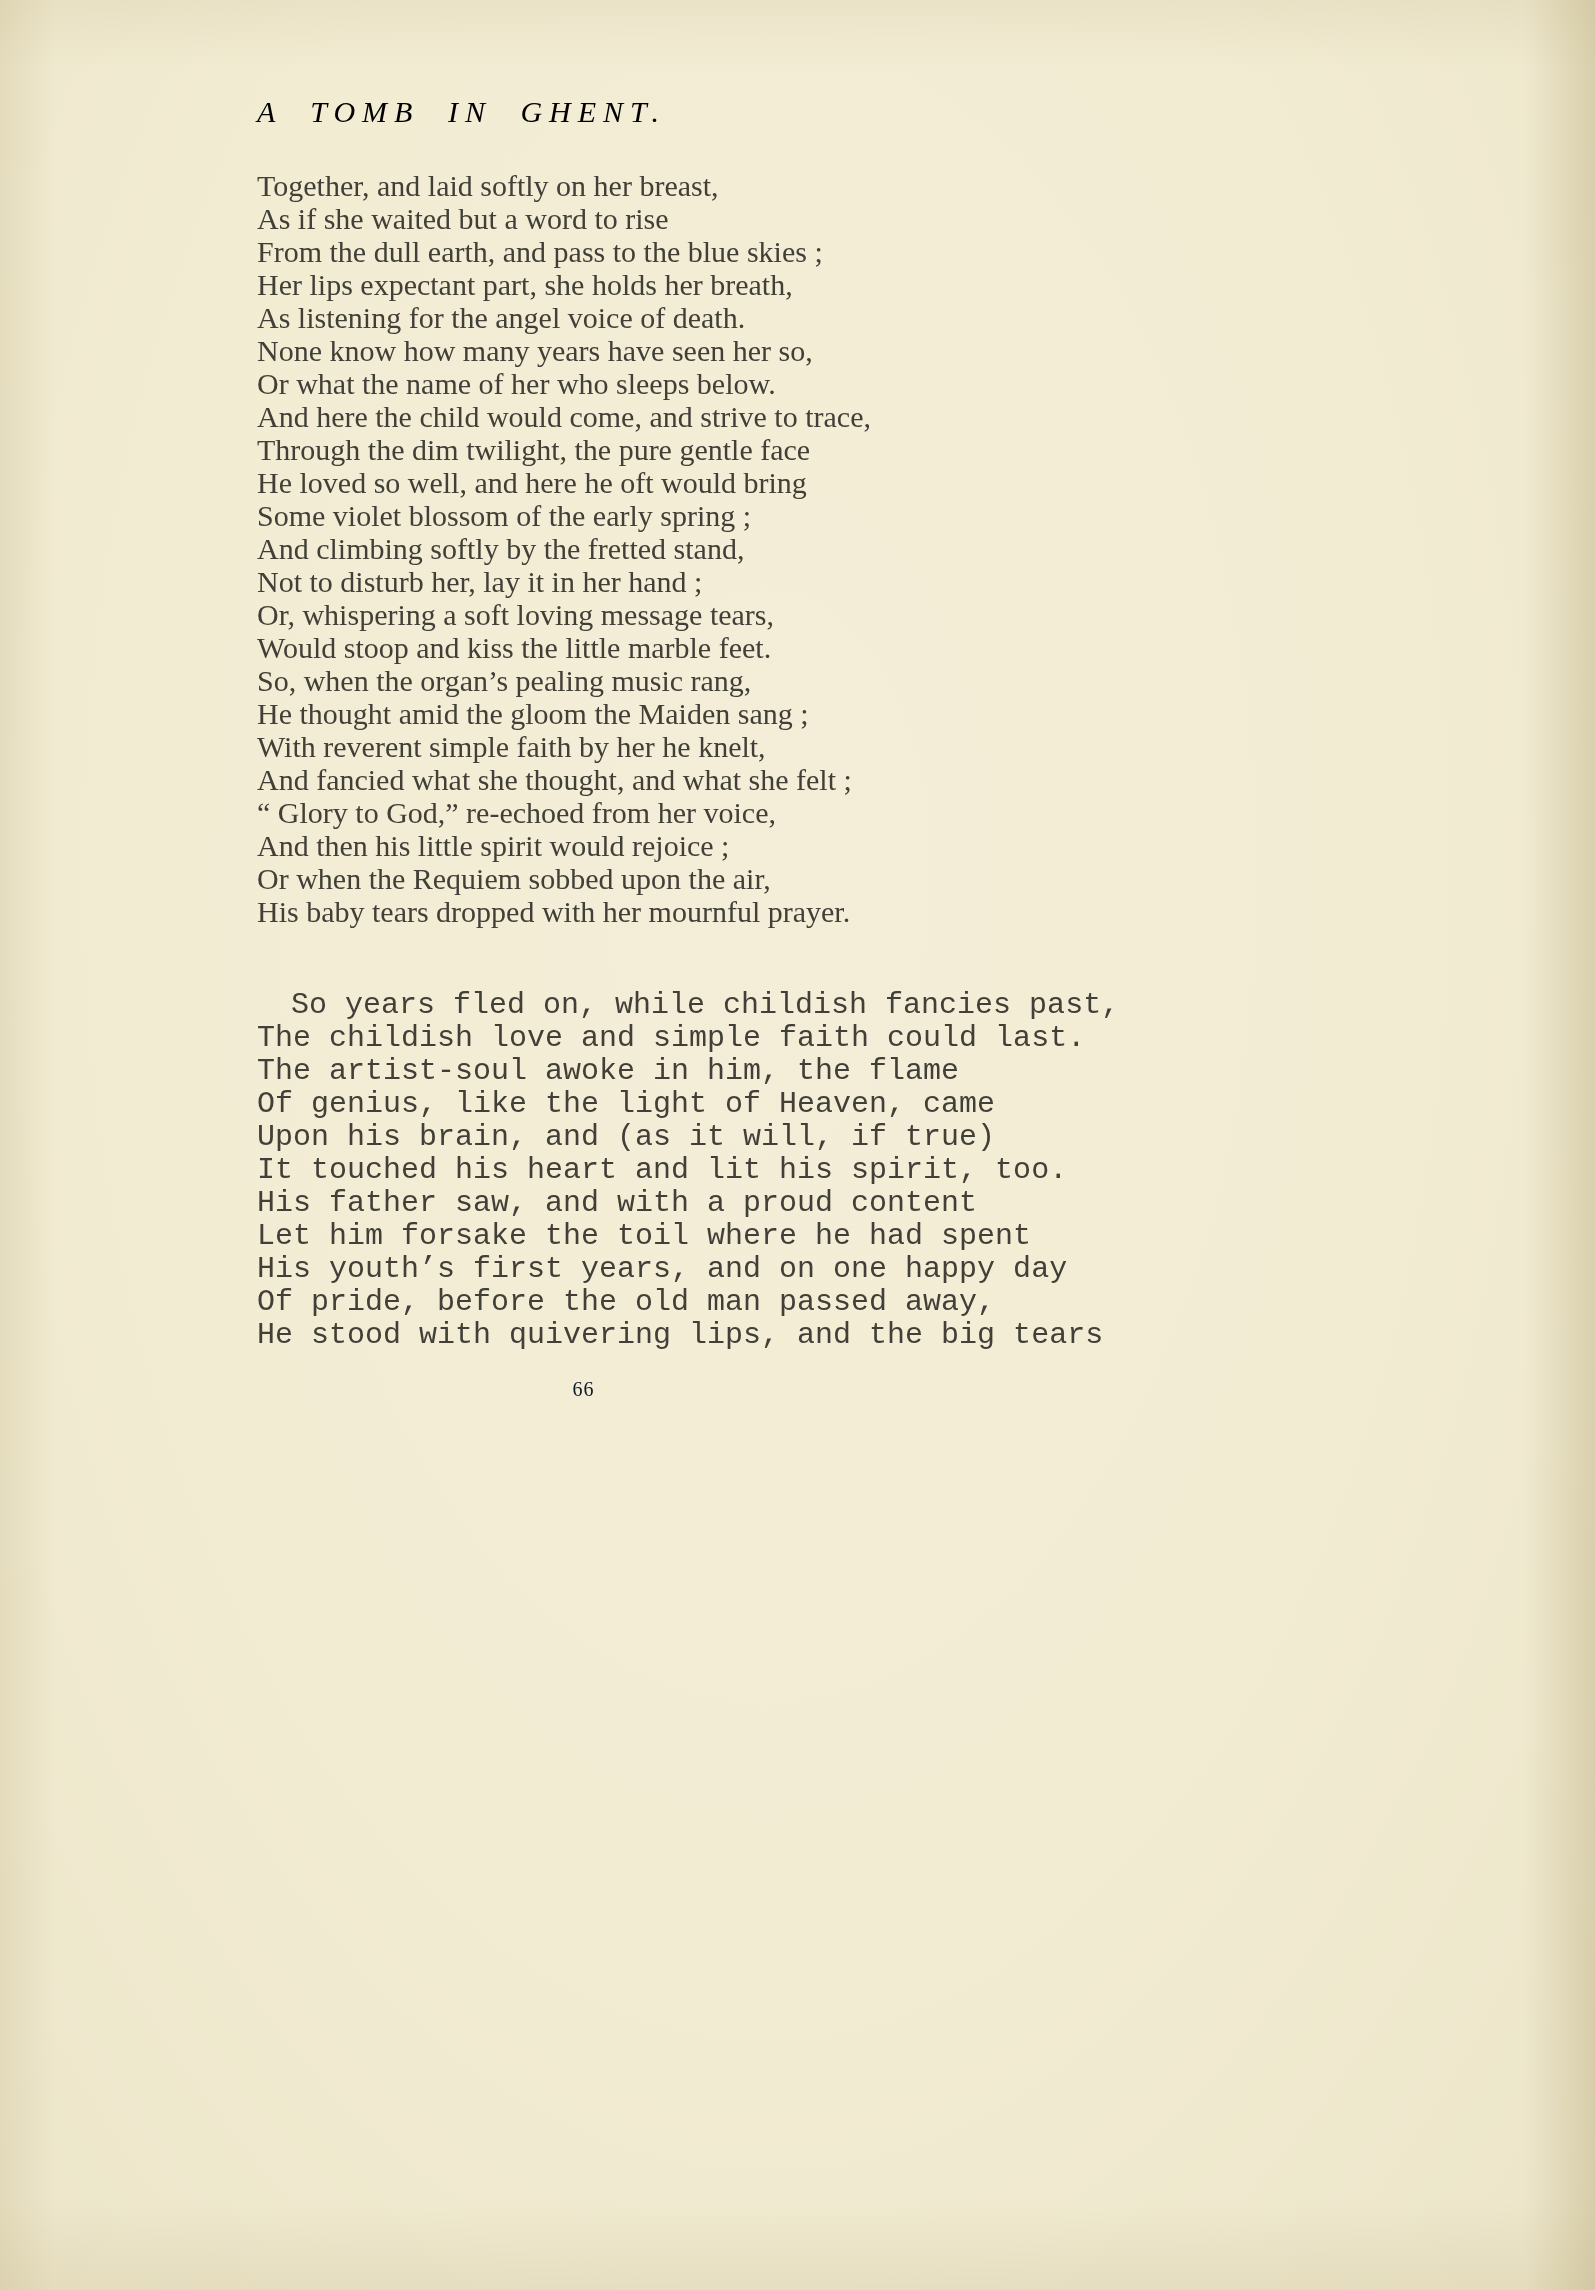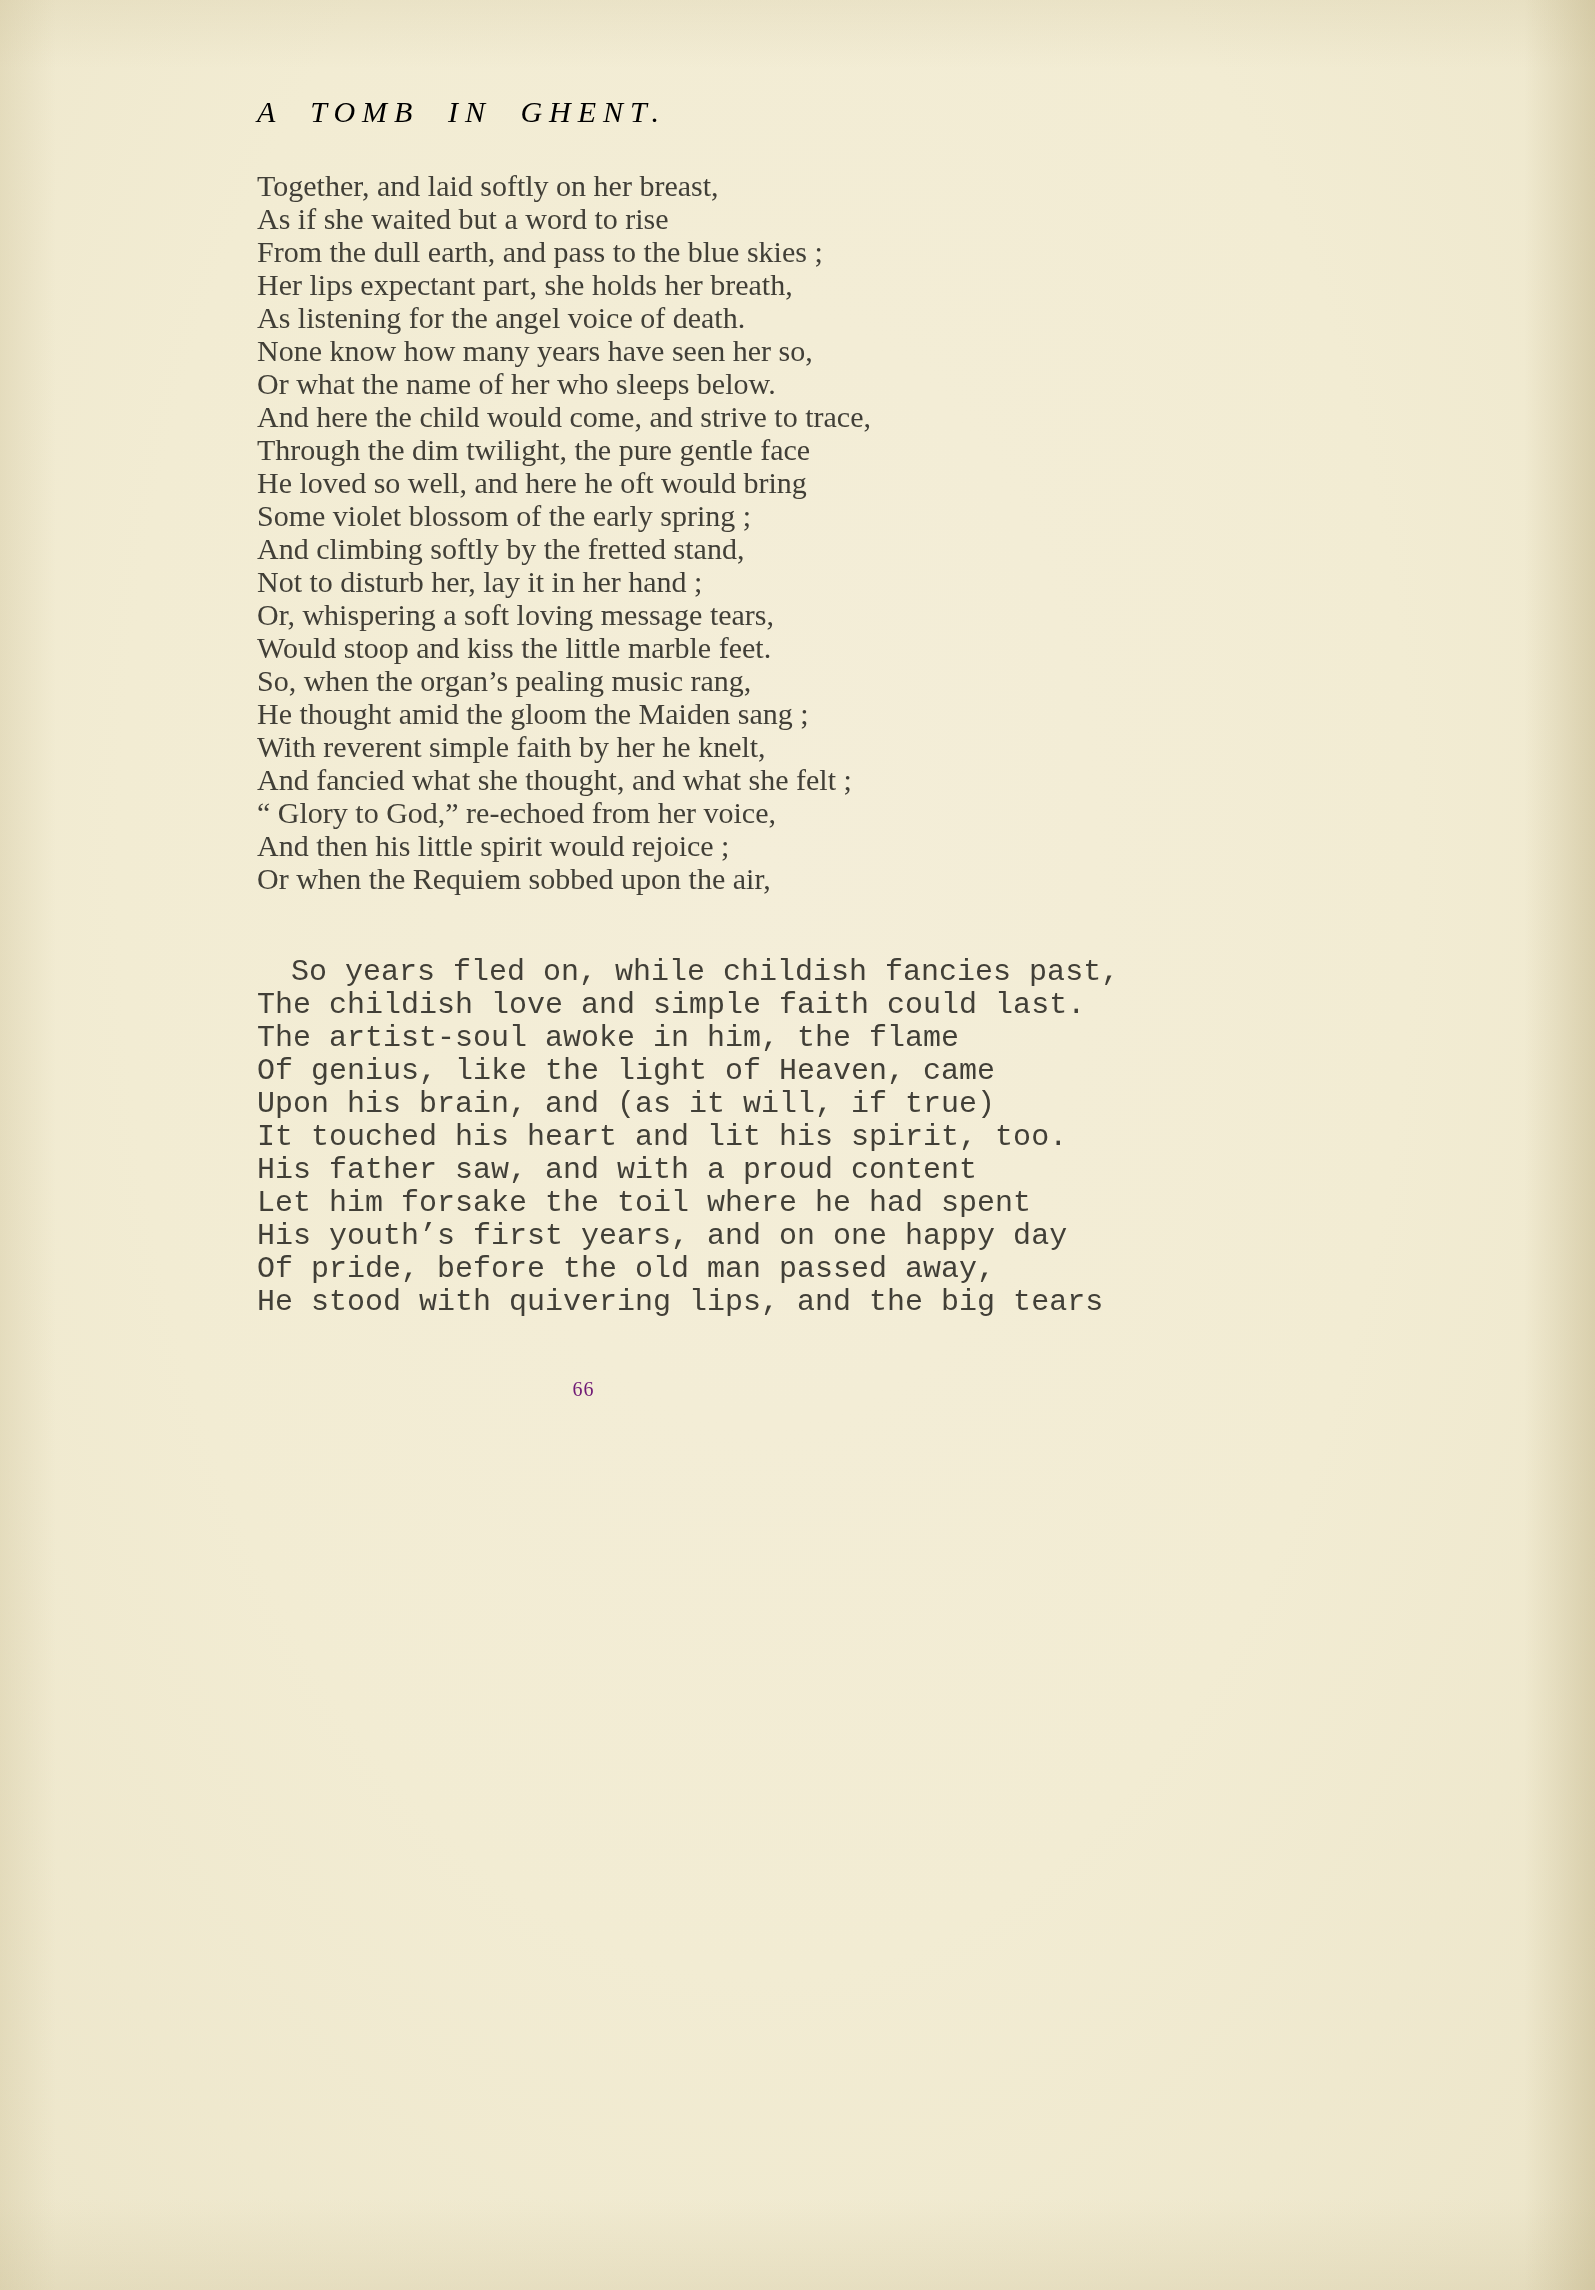--- a/index.html
+++ b/index.html
@@ -55,21 +55,21 @@
     padding-left: 34px;
   }
   .page-number {
     position: absolute;
     left: 257px;
     width: 653px;
     top: 1378px;
     text-align: center;
     font-size: 20px;
     letter-spacing: 1px;
-    color: #701a75;
+    color: #0f172a;
   }
 </style>
 </head>
 <body>
 
 <div class="paper"></div>
 
 <div class="content">
   <div class="title">A TOMB IN GHENT.</div>
 
@@ -90,20 +90,21 @@
         <div class="line">Not to disturb her, lay it in her hand ;</div>
         <div class="line">Or, whispering a soft loving message tears,</div>
         <div class="line">Would stoop and kiss the little marble feet.</div>
         <div class="line">So, when the organ’s pealing music rang,</div>
         <div class="line">He thought amid the gloom the Maiden sang ;</div>
         <div class="line">With reverent simple faith by her he knelt,</div>
         <div class="line">And fancied what she thought, and what she felt ;</div>
         <div class="line">“ Glory to God,” re-echoed from her voice,</div>
         <div class="line">And then his little spirit would rejoice ;</div>
         <div class="line">Or when the Requiem sobbed upon the air,</div>
+        <div class="line">His baby tears dropped with her mournful prayer.</div>
       </div>
       <div class="stanza">
         <div class="line indent">So years fled on, while childish fancies past,</div>
         <div class="line">The childish love and simple faith could last.</div>
         <div class="line">The artist-soul awoke in him, the flame</div>
         <div class="line">Of genius, like the light of Heaven, came</div>
         <div class="line">Upon his brain, and (as it will, if true)</div>
         <div class="line">It touched his heart and lit his spirit, too.</div>
         <div class="line">His father saw, and with a proud content</div>
         <div class="line">Let him forsake the toil where he had spent</div>

